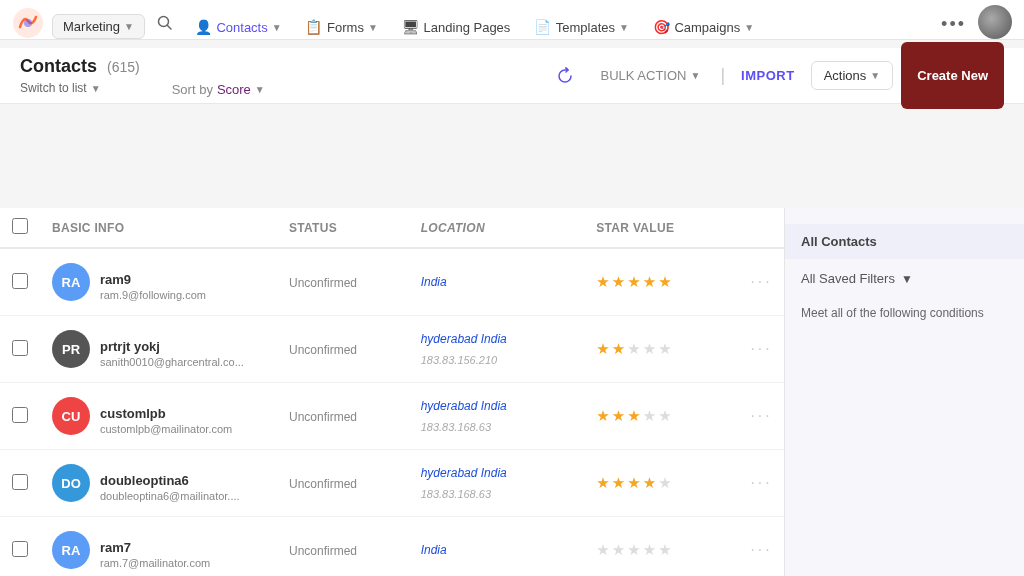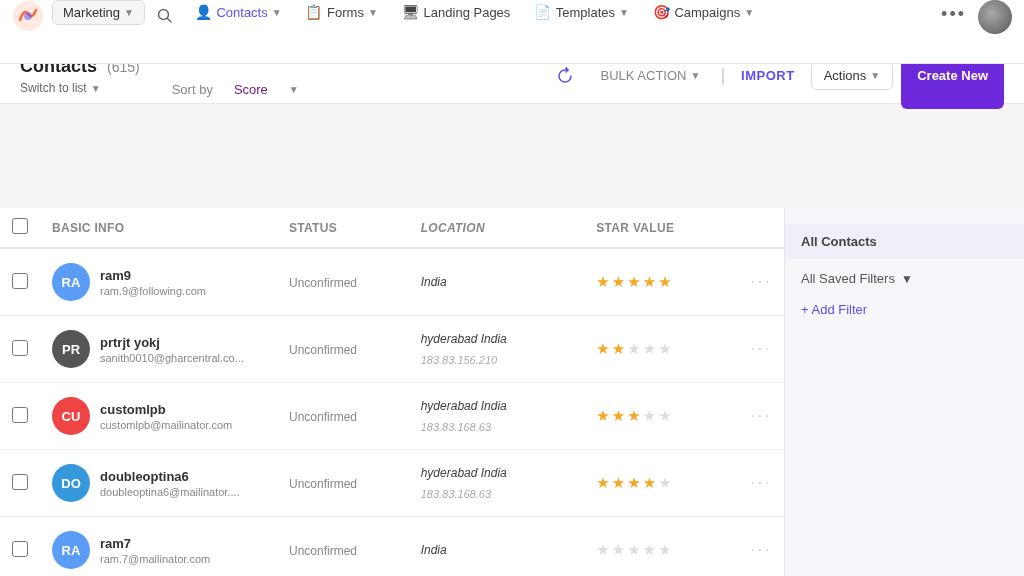--- a/index.html
+++ b/index.html
@@ -1,23 +1,23 @@
 <!DOCTYPE html>
 <html><head>
   <meta charset="utf-8">
   <style>
     * { box-sizing: border-box; margin: 0; padding: 0; }
     body { font-family: -apple-system, BlinkMacSystemFont, 'Segoe UI', sans-serif; font-size: 13px; color: #333; background: #f5f5f5; overflow: hidden; }
 
     
     .navbar {
       background: #fff;
-      height: 64px;
+      height: 40px;
       display: flex;
-      align-items: flex-start;
+      align-items: flex-end;
       padding: 0 12px;
       border-bottom: 1px solid #e5e5e5;
       gap: 4px;
       position: fixed;
       top: 0; left: 0; right: 0;
       z-index: 100;
     }
     .nav-logo { width: 32px; height: 32px; margin-right: 4px; }
     .nav-logo svg { width: 32px; height: 32px; }
     .nav-workspace {
@@ -62,21 +62,21 @@
     .toolbar-bulk { display: flex; align-items: center; gap: 4px; padding: 6px 12px; border-radius: 4px; color: #888; font-size: 13px; cursor: pointer; }
     .toolbar-sep { color: #ccc; font-size: 18px; }
     .toolbar-import { color: #5b4ff5; font-weight: 600; font-size: 13px; cursor: pointer; letter-spacing: 0.5px; padding: 0 8px; }
     .btn-actions {
       display: flex; align-items: center; gap: 4px;
       border: 1px solid #ddd; border-radius: 6px;
       padding: 6px 12px; font-size: 13px; cursor: pointer; background: #fff;
       color: #333;
     }
     .btn-create {
-      background: #6d28d9; color: #fff; border: none; border-radius: 6px;
+      background: #7f1d1d; color: #fff; border: none; border-radius: 6px;
       padding: 26px 16px; font-size: 13px; font-weight: 600; cursor: pointer;
       white-space: nowrap;
       text-align: right;
     }
 
     
     .main-content {
       display: flex;
       margin-top: 104px;
       height: calc(100vh - 104px);
@@ -119,25 +119,25 @@
     .status-cell { min-width: 120px; }
     .location-cell { min-width: 160px; font-style: italic; }
     .star-cell { min-width: 140px; }
     .actions-cell { width: 40px; }
 
     .contact-avatar {
       width: 38px; height: 38px; border-radius: 50%;
       display: flex; align-items: center; justify-content: center;
       font-size: 13px; font-weight: 700; color: #fff; flex-shrink: 0;
     }
-    .contact-info { display: flex; align-items: center; gap: 10px; }
+    .contact-info { display: flex; align-items: flex-end; gap: 10px; }
     .contact-name { font-size: 13px; font-weight: 600; color: #333; }
     .contact-email { font-size: 11px; color: #888; margin-top: 2px; }
     .status-unconfirmed { color: #888; font-size: 12px; }
-    .location-city { font-size: 12px; color: #404040; }
+    .location-city { font-size: 12px; color: #1d4ed8; }
     .location-ip { font-size: 11px; color: #aaa; margin-top: 8px; }
     .stars { display: flex; gap: 2px; }
     .star { font-size: 15px; }
     .star.filled { color: #f5a623; }
     .star.empty { color: #ddd; }
     .row-more { color: #ccc; cursor: pointer; font-size: 16px; letter-spacing: 2px; }
     input[type="checkbox"] {
       width: 16px; height: 16px; border: 1.5px solid #ccc; border-radius: 3px;
       cursor: pointer; background: #fff;
     }
@@ -237,21 +237,21 @@
     <div style="display:flex; align-items:center; gap:6px;">
       <span class="toolbar-title">Contacts</span>
       <span class="toolbar-count">(615)</span>
     </div>
     <div class="toolbar-switch">
       <span>Switch to list</span>
       <span class="chevron">▼</span>
     </div>
   </div>
 
-  <div style="margin-left: 24px; display:flex; align-items:center; gap:21px;margin-top:28px;">
+  <div style="margin-left: 24px; display:flex; align-items:center; gap:4px;margin-top:28px;">
     <span class="sort-label">Sort by</span>
     <span class="sort-value">Score</span>
     <span class="sort-chevron">▼</span>
   </div>
 
   <div class="toolbar-spacer"></div>
 
   <div class="toolbar-refresh">
     <svg width="18" height="18" viewBox="0 0 18 18" fill="none">
       <path d="M15 9A6 6 0 1 1 9 3h3l-2-2" stroke="#5b4ff5" stroke-width="1.5" fill="none" stroke-linecap="round" stroke-linejoin="round"></path>
@@ -462,15 +462,15 @@
         </tbody>
     </table>
   </div>
 
   <div class="sidebar">
     <div class="sidebar-all-contacts">All Contacts</div>
     <div class="sidebar-saved-filters">
       <span>All Saved Filters</span>
       <span style="font-size:12px;">▼</span>
     </div>
-    <div class="sidebar-add-filter">+ Add Filter</div>
+    <div class="sidebar-conditions">Meet all of the following conditions</div>
   </div>
 </div>
 
 </body></html>

